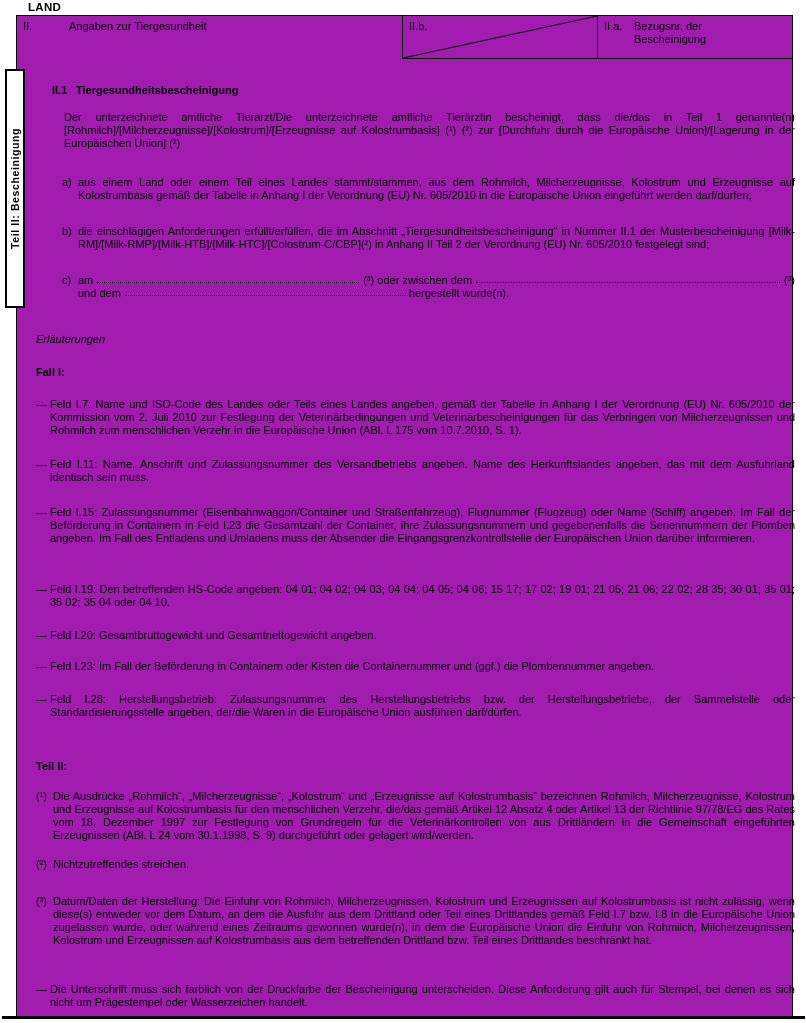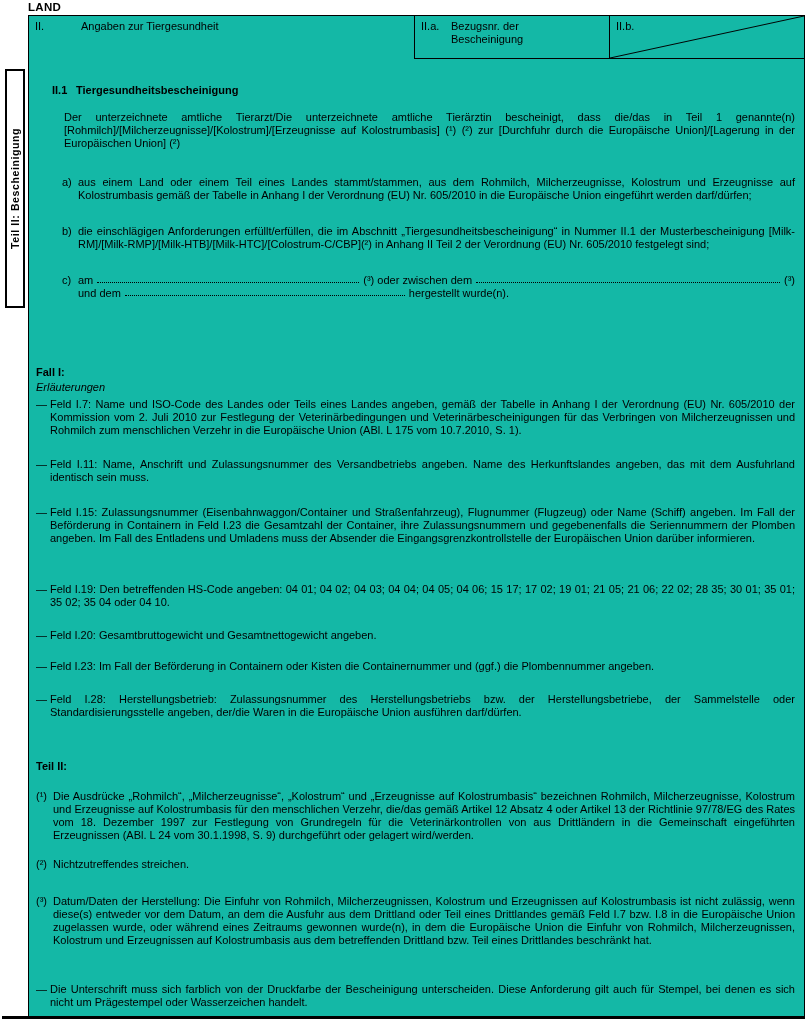--- a/index.html
+++ b/index.html
@@ -7,22 +7,22 @@
   .page {
     position:relative; width:806px; height:1023px; background:#ffffff;
     font-family:Liberation Sans, sans-serif; color:#000;
     font-size:11px; line-height:13px; overflow:hidden;
   }
   .land {
     position:absolute; left:28px; top:1px;
     font-weight:bold; font-size:11.5px; letter-spacing:0.3px;
   }
   .mainbox {
-    position:absolute; left:28px; top:15px; width:777px; height:1001px;
-    border:1px solid #000; border-bottom:none; background:#14b8a6;
+    position:absolute; left:16px; top:15px; width:777px; height:1001px;
+    border:1px solid #000; border-bottom:none; background:#a21caf;
   }
   .header-row { display:flex; height:43px; }
   .hcell { padding:4px 4px 0 6px; display:flex; }
   .hc1 { width:385px; }
   .hc1 .num { width:46px; flex:none; }
   .hc2 { width:195px; border-left:1px solid #000; border-bottom:1px solid #000; }
   .hc2 .num { width:30px; flex:none; }
   .hc2 .lbl { width:100px; }
   .hc3 { flex:1; border-left:1px solid #000; border-bottom:1px solid #000; position:relative; }
   .hc3 .num { position:relative; z-index:2; }
@@ -39,48 +39,48 @@
   .bottom-rule { position:absolute; left:2px; top:1016px; width:803px; height:3px; background:#000; }
   .block { position:absolute; text-align:justify; }
   .b-heading { left:52px; width:740px; display:flex; font-weight:bold; text-align:left; }
   .b-heading .num { width:24px; flex:none; }
   .para { left:64px; width:731px; }
   .item { left:62px; width:733px; padding-left:16px; }
   .marker { position:absolute; left:0; top:0; }
   .xplain { left:36px; width:759px; }
   .hang14 { padding-left:14px; }
   .hang17 { padding-left:17px; }
-  .italic { font-style:italic;margin-top:48px; }
+  .italic { font-style:italic; }
   .bold { font-weight:bold; }
   .cline { display:flex; align-items:flex-start; white-space:nowrap; }
   .dots { border-bottom:1.5px dotted #000; height:9px; margin:0 4px 2px 4px; flex:none; }
   .dots.grow { flex:1; }
 </style>
 </head>
 <body>
 
 <div class="page">
 
   <div class="land">LAND</div>
 
   <div class="mainbox">
     <div class="header-row">
       <div class="hcell hc1">
         <span class="num">II.</span>
         <span class="lbl">Angaben zur Tiergesundheit</span>
       </div>
-      <div class="hcell hc2">
-        <span class="num">II.a.</span>
-        <span class="lbl">Bezugsnr. der Bescheinigung</span>
-      </div>
       <div class="hcell hc3">
         <span class="num">II.b.</span>
         <svg viewBox="0 0 196 43" preserveAspectRatio="none">
           <line x1="0" y1="43" x2="196" y2="0" stroke="#000" stroke-width="1"></line>
         </svg>
+      </div>
+      <div class="hcell hc2">
+        <span class="num">II.a.</span>
+        <span class="lbl">Bezugsnr. der Bescheinigung</span>
       </div>
     </div>
   </div>
 
   <div class="sidebar">
     <span class="vtext">Teil II: Bescheinigung</span>
   </div>
 
   <div class="block b-heading" style="top:84px">
     <span class="num">II.1</span>

